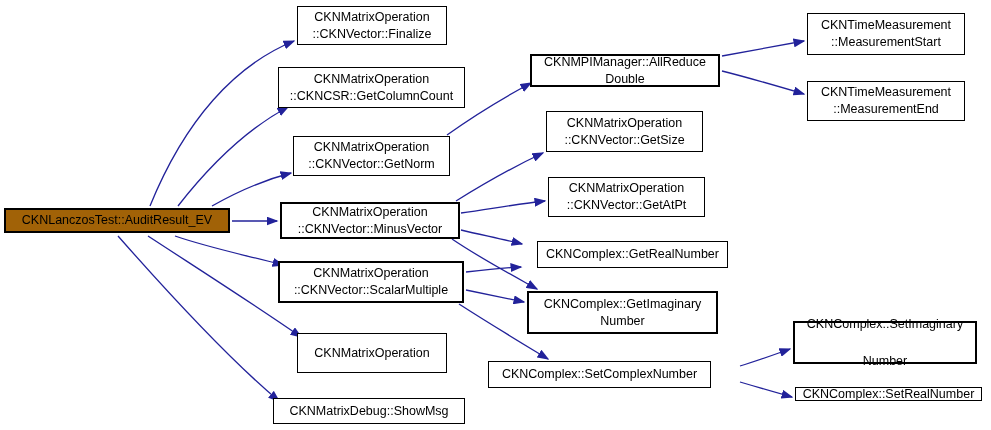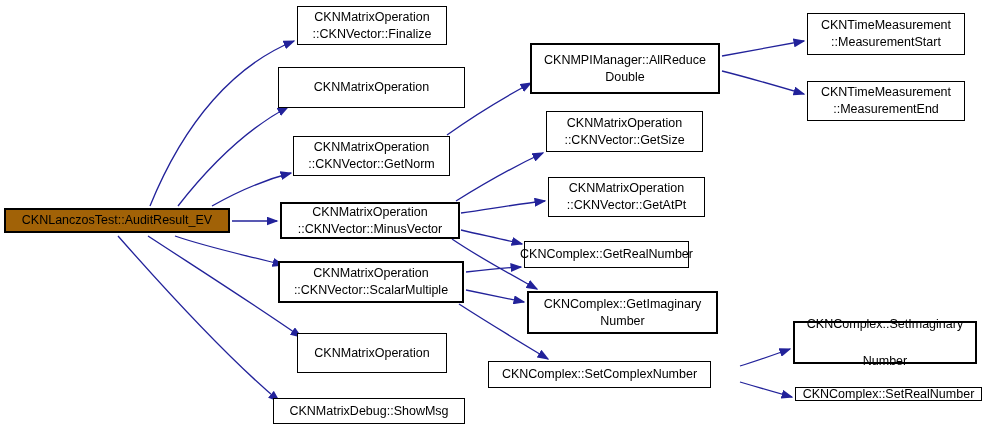--- a/index.html
+++ b/index.html
@@ -78,52 +78,53 @@
   <div id="node-layer">
       <div class="node root" style="left: 4px; top: 208px; width: 226px; height: 25px;">
         <span>CKNLanczosTest::AuditResult_EV</span>
       </div>
       <div class="node" style="left: 297px; top: 6px; width: 150px; height: 39px;">
         <span>CKNMatrixOperation</span>
         <span>::CKNVector::Finalize</span>
       </div>
       <div class="node" style="left: 278px; top: 67px; width: 187px; height: 41px;">
         <span>CKNMatrixOperation</span>
+        <span>::CKNCSR::GetColumnCount</span>
       </div>
       <div class="node" style="left: 293px; top: 136px; width: 157px; height: 40px;">
         <span>CKNMatrixOperation</span>
         <span>::CKNVector::GetNorm</span>
       </div>
       <div class="node thick" style="left: 280px; top: 202px; width: 180px; height: 37px;">
         <span>CKNMatrixOperation</span>
         <span>::CKNVector::MinusVector</span>
       </div>
       <div class="node thick" style="left: 278px; top: 261px; width: 186px; height: 42px;">
         <span>CKNMatrixOperation</span>
         <span>::CKNVector::ScalarMultiple</span>
       </div>
       <div class="node" style="left: 297px; top: 333px; width: 150px; height: 40px;">
         <span>CKNMatrixOperation</span>
       </div>
       <div class="node" style="left: 273px; top: 398px; width: 192px; height: 26px;">
         <span>CKNMatrixDebug::ShowMsg</span>
       </div>
-      <div class="node thick" style="left: 530px; top: 43px; width: 190px; height: 51px;">
+      <div class="node thick" style="left: 530px; top: 54px; width: 190px; height: 33px;">
         <span>CKNMPIManager::AllReduce</span>
         <span>Double</span>
       </div>
       <div class="node" style="left: 546px; top: 111px; width: 157px; height: 41px;">
         <span>CKNMatrixOperation</span>
         <span>::CKNVector::GetSize</span>
       </div>
       <div class="node" style="left: 548px; top: 177px; width: 157px; height: 40px;">
         <span>CKNMatrixOperation</span>
         <span>::CKNVector::GetAtPt</span>
       </div>
-      <div class="node" style="left: 524px; top: 241px; width: 165px; height: 27px;">
+      <div class="node" style="left: 537px; top: 241px; width: 191px; height: 27px;">
         <span>CKNComplex::GetRealNumber</span>
       </div>
       <div class="node thick" style="left: 527px; top: 291px; width: 191px; height: 43px;">
         <span>CKNComplex::GetImaginary</span>
         <span>Number</span>
       </div>
       <div class="node" style="left: 488px; top: 361px; width: 223px; height: 27px;">
         <span>CKNComplex::SetComplexNumber</span>
       </div>
       <div class="node" style="left: 807px; top: 13px; width: 158px; height: 42px;">

